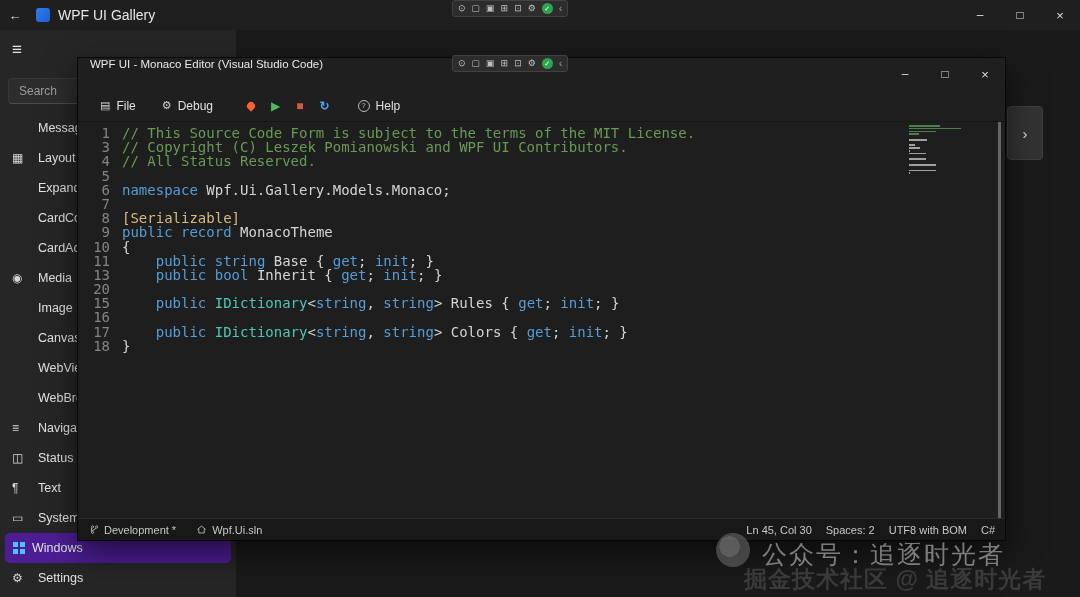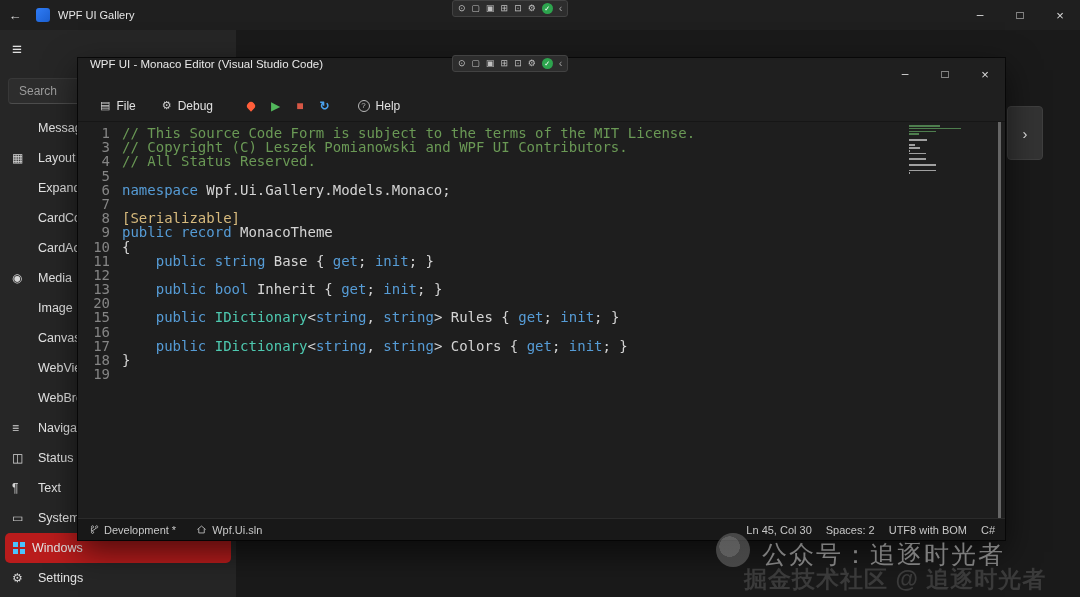--- a/index.html
+++ b/index.html
@@ -5,31 +5,31 @@
   * { margin:0; padding:0; box-sizing:border-box; }
   body { background:#000; font-family:"Liberation Sans", sans-serif; }
   #screen { position:relative; width:1080px; height:597px; overflow:hidden; background:#171717; font-family:"Liberation Sans", sans-serif; }
 
   
   .outer { position:absolute; inset:0; background:#1a1a1a; z-index:1; }
   .sidebar-bg { position:absolute; left:0; top:30px; bottom:0; width:236px; background:#262626; }
   .o-titlebar { position:absolute; left:0; top:0; width:1080px; height:30px; background:#1f1f1f; display:flex; align-items:center; }
   .back { width:30px; text-align:center; color:#dcdcdc; font-size:13px; cursor:pointer; }
   .appicon { width:14px; height:14px; border-radius:3px; background:linear-gradient(135deg,#2f7cf6,#1b5fd0); margin:0 8px 0 6px; display:inline-block; }
-  .o-title { color:#e6e6e6; font-size:11px;text-align:right; }
+  .o-title { color:#e6e6e6; font-size:14px;text-align:right; }
   .wc { width:40px; height:100%; display:flex; align-items:center; justify-content:center; color:#dcdcdc; font-size:12px; cursor:pointer; }
   .wc.close { font-size:13px; }
   .o-controls { margin-left:auto; display:flex; height:100%; }
   .hamburger { position:absolute; left:12px; top:40px; color:#e0e0e0; font-size:17px; cursor:pointer; z-index:2; }
   .search { position:absolute; left:8px; top:78px; width:222px; height:26px; background:#2d2d2d; border:1px solid #383838; border-bottom:1px solid #4d4d4d; border-radius:4px; color:#e0e0e0; font-size:12px; padding:0 10px; z-index:2; font-family:"Liberation Sans",sans-serif; }
   .search::placeholder { color:#9c9c9c; }
 
   .nav { position:absolute; left:0; top:113px; width:236px; z-index:2; }
   .nav-item { height:30px; display:flex; align-items:center; padding-left:12px; cursor:pointer; }
-  .nav-item.selected { background:#b91c1c; border-radius:5px; margin:0 5px; padding-left:7px; }
+  .nav-item.selected { background:#4c1d95; border-radius:5px; margin:0 5px; padding-left:7px; }
   .nav-icon { width:26px; color:#d6d6d6; font-size:12px; text-align:left; flex:none; }
   .nav-label { color:#e3e3e3; font-size:12.5px; white-space:nowrap; }
   .win-logo { width:5px; height:5px; background:#4cc2ff; box-shadow:7px 0 #4cc2ff, 0 7px #4cc2ff, 7px 7px #4cc2ff; display:inline-block; margin:0 14px 7px 1px; }
 
   
   .flyout { position:absolute; left:1007px; top:106px; width:36px; height:54px; background:#333333; border:1px solid #3f3f3f; border-radius:4px; display:flex; align-items:center; justify-content:center; color:#e0e0e0; font-size:15px; z-index:12; cursor:pointer; }
 
   
   .dbgbar { position:absolute; height:17px; background:#2d2d2d; border:1px solid #424242; border-radius:3px; display:flex; align-items:center; padding:0 5px; gap:6px; z-index:30; }
   #dbgbar1 { left:452px; top:0; }
@@ -232,28 +232,26 @@
           <div class="code-line"><span class="line-number">1</span><span class="line-content"><span class="tok-comment">// This Source Code Form is subject to the terms of the MIT License.</span></span></div>
           <div class="code-line"><span class="line-number">3</span><span class="line-content"><span class="tok-comment">// Copyright (C) Leszek Pomianowski and WPF UI Contributors.</span></span></div>
           <div class="code-line"><span class="line-number">4</span><span class="line-content"><span class="tok-comment">// All Status Reserved.</span></span></div>
           <div class="code-line"><span class="line-number">5</span><span class="line-content"></span></div>
           <div class="code-line"><span class="line-number">6</span><span class="line-content"><span class="tok-keyword">namespace</span><span class="tok-plain"> Wpf.Ui.Gallery.Models.Monaco;</span></span></div>
           <div class="code-line"><span class="line-number">7</span><span class="line-content"></span></div>
           <div class="code-line"><span class="line-number">8</span><span class="line-content"><span class="tok-attr">[Serializable]</span></span></div>
           <div class="code-line"><span class="line-number">9</span><span class="line-content"><span class="tok-keyword">public</span><span class="tok-plain"> </span><span class="tok-keyword">record</span><span class="tok-plain"> MonacoTheme</span></span></div>
           <div class="code-line"><span class="line-number">10</span><span class="line-content"><span class="tok-plain">{</span></span></div>
           <div class="code-line"><span class="line-number">11</span><span class="line-content"><span class="tok-plain">    </span><span class="tok-keyword">public</span><span class="tok-plain"> </span><span class="tok-keyword">string</span><span class="tok-plain"> Base { </span><span class="tok-keyword">get</span><span class="tok-plain">; </span><span class="tok-keyword">init</span><span class="tok-plain">; }</span></span></div>
-          <div class="code-line"><span class="line-number">12</span><span class="line-content"></span></div>
           <div class="code-line"><span class="line-number">13</span><span class="line-content"><span class="tok-plain">    </span><span class="tok-keyword">public</span><span class="tok-plain"> </span><span class="tok-keyword">bool</span><span class="tok-plain"> Inherit { </span><span class="tok-keyword">get</span><span class="tok-plain">; </span><span class="tok-keyword">init</span><span class="tok-plain">; }</span></span></div>
           <div class="code-line"><span class="line-number">20</span><span class="line-content"></span></div>
           <div class="code-line"><span class="line-number">15</span><span class="line-content"><span class="tok-plain">    </span><span class="tok-keyword">public</span><span class="tok-plain"> </span><span class="tok-type">IDictionary</span><span class="tok-plain">&lt;</span><span class="tok-keyword">string</span><span class="tok-plain">, </span><span class="tok-keyword">string</span><span class="tok-plain">&gt; Rules { </span><span class="tok-keyword">get</span><span class="tok-plain">; </span><span class="tok-keyword">init</span><span class="tok-plain">; }</span></span></div>
           <div class="code-line"><span class="line-number">16</span><span class="line-content"></span></div>
           <div class="code-line"><span class="line-number">17</span><span class="line-content"><span class="tok-plain">    </span><span class="tok-keyword">public</span><span class="tok-plain"> </span><span class="tok-type">IDictionary</span><span class="tok-plain">&lt;</span><span class="tok-keyword">string</span><span class="tok-plain">, </span><span class="tok-keyword">string</span><span class="tok-plain">&gt; Colors { </span><span class="tok-keyword">get</span><span class="tok-plain">; </span><span class="tok-keyword">init</span><span class="tok-plain">; }</span></span></div>
           <div class="code-line"><span class="line-number">18</span><span class="line-content"><span class="tok-plain">}</span></span></div>
-          <div class="code-line"><span class="line-number">19</span><span class="line-content"></span></div>
         </div>
       <div class="minimap">
           <div class="mm-line" style="width: 30.6px; background: rgb(78, 126, 78);"></div>
           <div class="mm-line" style="width: 52px; background: rgb(78, 126, 78);"></div>
           <div class="mm-line" style="width: 27px; background: rgb(78, 126, 78);"></div>
           <div class="mm-line" style="width: 10.35px; background: rgb(78, 126, 78);"></div>
           <div class="mm-line" style="width: 0px; background: transparent;"></div>
           <div class="mm-line" style="width: 17.55px; background: rgb(160, 160, 160);"></div>
           <div class="mm-line" style="width: 0px; background: transparent;"></div>
           <div class="mm-line" style="width: 6.3px; background: rgb(160, 160, 160);"></div>

